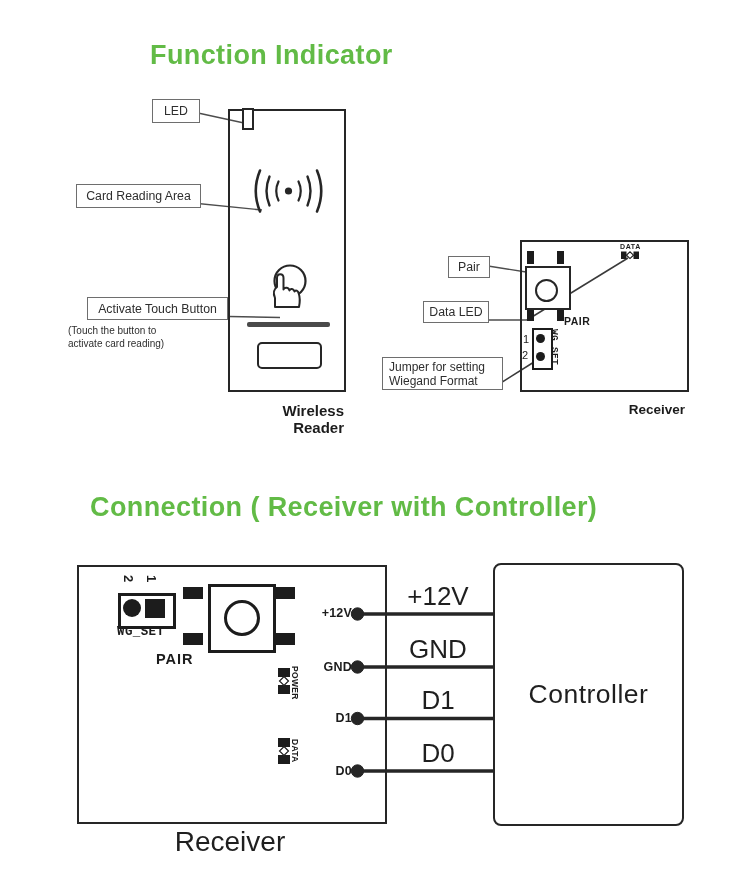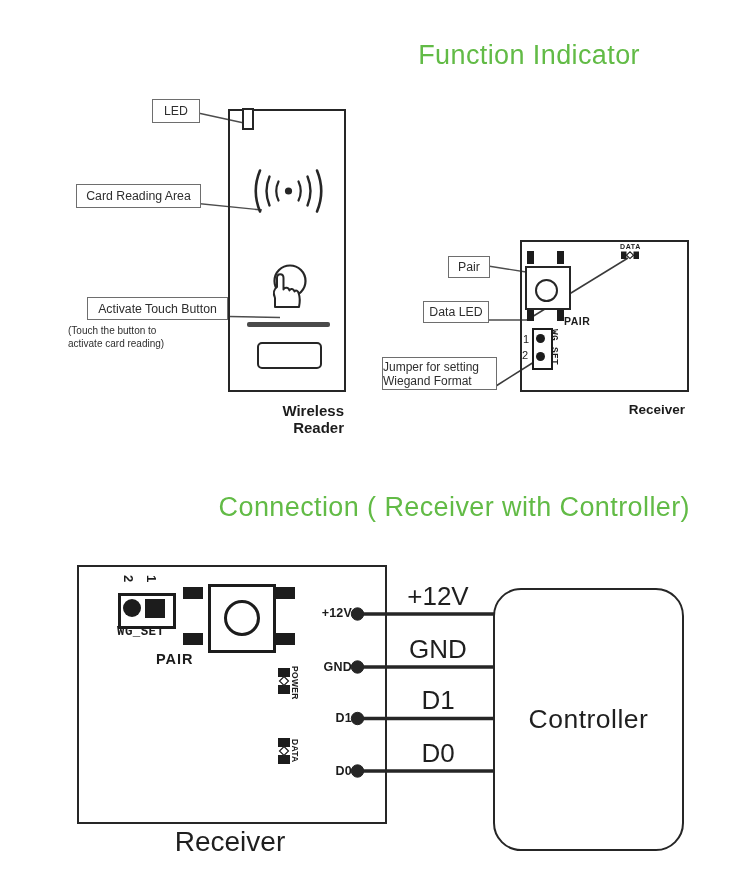--- a/index.html
+++ b/index.html
@@ -1,19 +1,19 @@
 <!DOCTYPE html>
 <html><head>
 <meta charset="utf-8">
 <style>
   html,body{margin:0;padding:0;background:#ffffff;}
   #canvas{position:relative;width:750px;height:884px;background:#ffffff;overflow:hidden;
           font-family:"Liberation Sans",sans-serif;color:#262626;}
   .abs{position:absolute;}
-  .title{font-size:27px;font-weight:400;letter-spacing:0.4px;color:#62bb46;text-align:right;}
+  .title{font-size:27px;font-weight:700;letter-spacing:0.4px;color:#62bb46;text-align:left;}
   .outline{border:2px solid #262626;background:transparent;}
   .label-box{border:1.4px solid #6e6e6e;background:#ffffff;display:flex;align-items:center;
              justify-content:center;font-size:12.3px;color:#2e2e2e;}
   .silk{font-weight:700;color:#1c1c1c;}
   .cap-bold{font-weight:700;color:#1c1c1c;text-align:right;}
   .cap-big{font-size:28px;color:#1f1f1f;text-align:center;}
   .rot90{position:absolute;transform:rotate(90deg);transform-origin:0 0;white-space:nowrap;}
   .blk{position:absolute;background:#1c1c1c;}
   .note{font-size:10px;color:#2e2e2e;white-space:nowrap;}
   .wire-label{position:absolute;left:383px;width:110px;text-align:center;
@@ -134,21 +134,21 @@
   <div class="abs" style="left:523px;top:333px;font-size:11px;color:#1c1c1c;">1</div>
   <div class="abs" style="left:522px;top:349px;font-size:11px;color:#1c1c1c;">2</div>
   <div class="rot90 silk" style="left:559.5px;top:329px;font-size:9.5px;font-family:'Liberation Mono',monospace;letter-spacing:0.3px;">WG_SET</div>
 
   <div class="abs label-box" style="left:448px;top:256px;width:40px;height:20px;">
     <span>Pair</span>
   </div>
   <div class="abs label-box" style="left:423px;top:301px;width:64px;height:20px;">
     <span>Data LED</span>
   </div>
-  <div class="abs label-box" style="left:382px;top:357px;width:113px;height:31px;justify-content:flex-start;">
+  <div class="abs label-box" style="left:382px;top:357px;width:113px;height:31px;justify-content:flex-start;padding-left:6px;">
     <span style="line-height:14px;font-size:12px;">
       <span>Jumper for setting</span><br>
       <span>Wiegand Format</span>
     </span>
   </div>
 
   <div class="abs cap-bold" style="left:520px;top:402px;width:165px;font-size:13.5px;">Receiver</div>
 
   <div class="abs title" style="left:90px;top:492px;width:600px;">Connection ( Receiver with Controller)</div>
 
@@ -175,20 +175,20 @@
   <div class="terminal" style="top:606px;">+12V</div>
   <div class="terminal" style="top:659.5px;">GND</div>
   <div class="terminal" style="top:711px;">D1</div>
   <div class="terminal" style="top:763.5px;">D0</div>
 
   <div class="wire-label" style="top:581px;">+12V</div>
   <div class="wire-label" style="top:633.5px;">GND</div>
   <div class="wire-label" style="top:685px;">D1</div>
   <div class="wire-label" style="top:738px;">D0</div>
 
-  <div class="abs" style="left:493px;top:588px;width:187px;height:259px;border:2.6px solid #262626;border-radius:28px;
+  <div class="abs" style="left:493px;top:563px;width:187px;height:259px;border:2.6px solid #262626;border-radius:8px;
        background:#ffffff;display:flex;align-items:center;justify-content:center;">
     <span style="font-size:26.5px;color:#1f1f1f;letter-spacing:0.5px;">Controller</span>
   </div>
 
   <div class="abs cap-big" style="left:77px;top:826px;width:306px;">Receiver</div>
 
 </div>
 
 </body></html>

